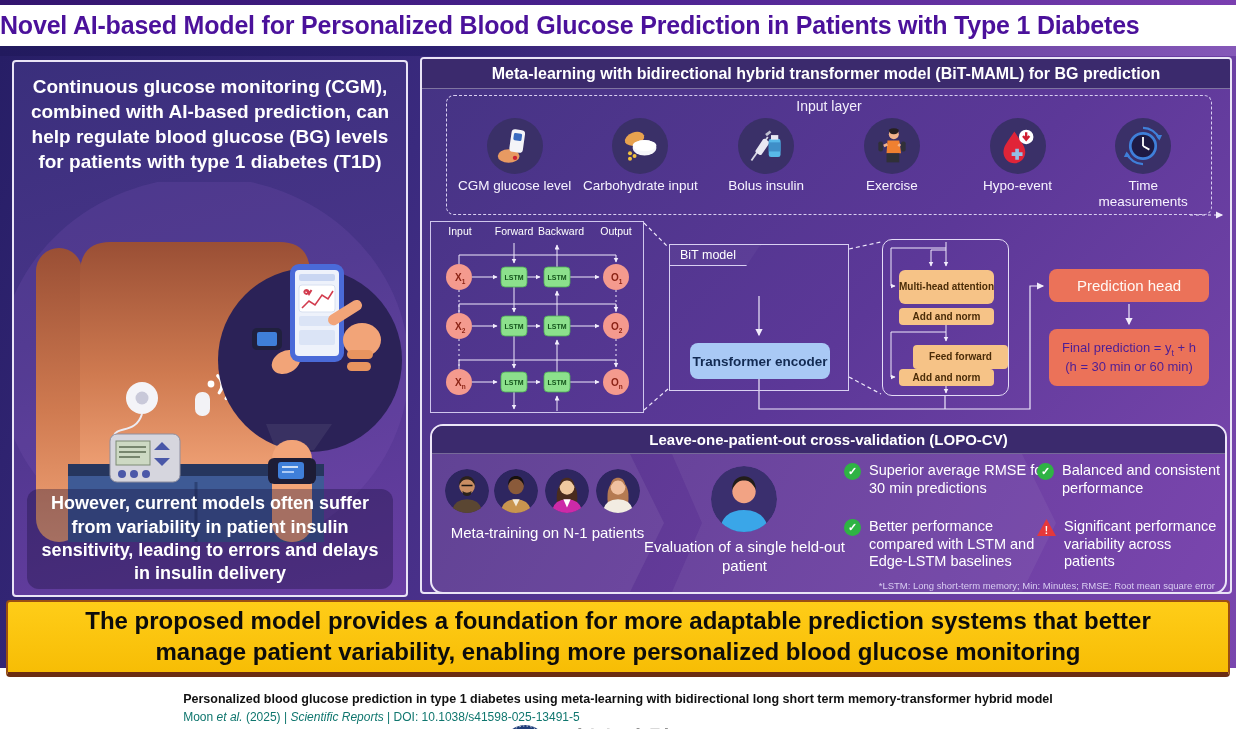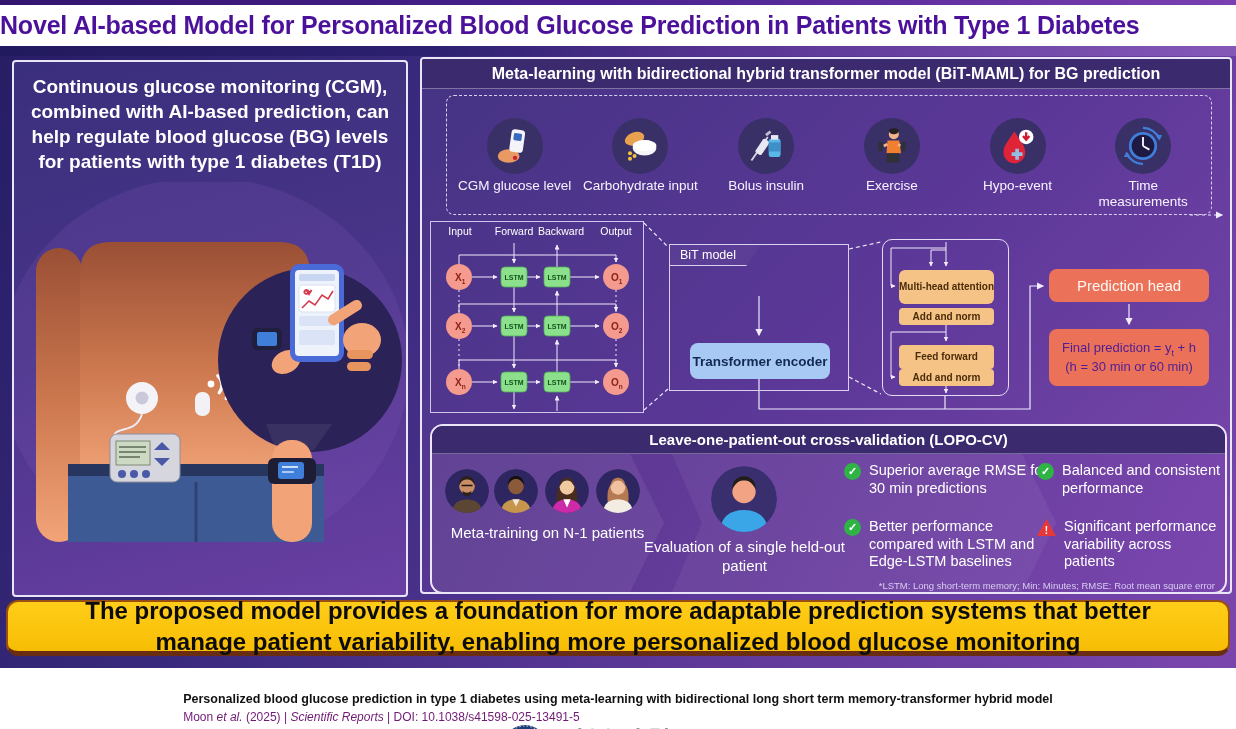--- a/index.html
+++ b/index.html
@@ -69,21 +69,21 @@
             color:#122a52; font-weight:bold; font-size:13.5px; }
 
   .stack-box{ position:absolute; left:460px; top:180px; width:127px; height:157px;
             border:1px solid #e4dcf6; border-radius:10px; }
   .stack-box svg{ position:absolute; left:0; top:0; width:127px; height:157px; }
   .stk{ position:absolute; left:16px; width:95px; background:#f6c387; color:#4a2c08;
         display:flex; align-items:center; justify-content:center; text-align:center;
         font-size:10px; font-weight:bold; line-height:1.12; border-radius:4px; }
   .stk-mh{ top:30px; height:34px; border-radius:6px; }
   .stk-an1{ top:68px; height:17px; }
-  .stk-ff{ top:105px; height:24px; }
+  .stk-ff{ top:105px; height:24px;margin-left:14px; }
   .stk-an2{ top:129px; height:17px; }
 
   .pred-head{ position:absolute; left:627px; top:210px; width:160px; height:33px; background:#eb7259;
         border-radius:8px; display:flex; align-items:center; justify-content:center;
         font-size:15px; color:#fff8f4; }
   .final-box{ position:absolute; left:627px; top:270px; width:160px; height:57px; background:#eb7259;
         border-radius:8px; color:#4c1d95; font-size:13px; text-align:center; padding-top:11px;
         line-height:1.3; }
   .final-box sub{ font-size:9px; }
 
@@ -114,31 +114,31 @@
   .check-icon{ flex:0 0 auto; width:17px; height:17px; margin-top:1px; border-radius:50%;
           background:#2fb344; color:#fff; font-size:11px; font-weight:bold;
           display:flex; align-items:center; justify-content:center; }
   .warn-icon{ flex:0 0 auto; width:19px; height:17px; margin-top:1px;
           background:#e5383b; clip-path:polygon(50% 0,100% 100%,0 100%);
           color:#fff; font-size:10px; font-weight:bold; text-align:center;
           line-height:23px; }
   .lopo-footnote{ position:absolute; right:10px; top:126px; font-size:9.5px; color:#d9cdf2; }
 
   
-  .banner{ position:absolute; left:6px; top:600px; width:1224px; height:56px;
+  .banner{ position:absolute; left:6px; top:600px; width:1224px; height:77px;
            background:linear-gradient(180deg,#ffcd18,#f7bd05);
-           border:2px solid #9a4f12; border-bottom:5px solid #6b2d12; border-radius:12px;
+           border:2px solid #9a4f12; border-bottom:5px solid #6b2d12; border-radius:4px;
            display:flex; align-items:center; justify-content:center; padding:0 34px; }
   .banner p{ font-size:24px; font-weight:bold; color:#0c0c0c; text-align:center; line-height:1.28; }
 
   
   .footer{ position:absolute; left:0; top:692px; width:1236px; height:61px; background:#fff;
            display:flex; align-items:center; justify-content:space-between; padding:0 12px;flex-direction:column; }
   .cite-title{ font-size:12.5px; font-weight:bold; color:#111; }
-  .cite-line{ font-size:12px; color:#701a75; margin-top:4px; }
+  .cite-line{ font-size:12px; color:#0f766e; margin-top:4px; }
   .uni{ display:flex; align-items:center; gap:10px; margin-right:6px; }
   .uni-kr{ font-size:27px; font-weight:bold; color:#737373; letter-spacing:2px; line-height:1; }
   .uni-en{ font-size:9.5px; font-weight:normal; color:#2050a0; letter-spacing:.6px; margin-top:3px; }
 </style>
 </head>
 <body>
 
 <div class="poster">
 
   <div class="top-strip"></div>
@@ -217,20 +217,23 @@
       <polygon points="262,268 300,268 318,242 252,242" fill="rgba(255,255,255,.07)"></polygon>
       <rect x="258" y="258" width="40" height="102" rx="19" fill="#f2a478"></rect>
       <g>
         <rect x="254" y="276" width="48" height="26" rx="6" fill="#1d1d36"></rect>
         <rect x="264" y="280" width="26" height="17" rx="3" fill="#3f7fd9"></rect>
         <line x1="268" y1="285" x2="284" y2="285" stroke="#fff" stroke-width="1.5"></line>
         <line x1="268" y1="290" x2="280" y2="290" stroke="#cfe2ff" stroke-width="1.5"></line>
       </g>
     </svg>
 
+    <div class="problem-box">
+      <p>However, current models often suffer from variability in patient insulin sensitivity, leading to errors and delays in insulin delivery</p>
+    </div>
   </section>
 
   <section class="panel right-panel">
     <div class="panel-header">Meta-learning with bidirectional hybrid transformer model (BiT-MAML) for BG prediction</div>
 
     <svg class="connectors" viewBox="0 0 812 537">
       <defs>
         <marker id="ar" markerWidth="7" markerHeight="7" refX="5" refY="3" orient="auto">
           <path d="M0,0 L6,3 L0,6 Z" fill="#f2edfc"></path>
         </marker>
@@ -242,20 +245,21 @@
         <path d="M427 190 L 459 183" stroke-dasharray="4 3"></path>
         <path d="M427 318 L 459 335" stroke-dasharray="4 3"></path>
         <path d="M337 237 V 276" marker-end="url(#ar)"></path>
         <path d="M337 319 V 350 H 608 V 227 H 621" marker-end="url(#ar)"></path>
         <path d="M523 337 V 350"></path>
         <path d="M707 245 V 265" marker-end="url(#ar)"></path>
       </g>
     </svg>
 
     <div class="input-layer">
+      <div class="input-layer-label">Input layer</div>
       <div class="input-items">
 
         <div class="input-item">
           <div class="icon-circle">
               <svg width="40" height="40" viewBox="0 0 44 44">
             <ellipse cx="15" cy="33" rx="12" ry="7.5" fill="#e89a62"></ellipse>
             <rect x="17" y="4" width="15" height="25" rx="4" fill="#f4f4f8" transform="rotate(8 24 16)"></rect>
             <rect x="20.5" y="8" width="9" height="8" rx="1.5" fill="#3a6ac0" transform="rotate(8 25 12)"></rect>
             <circle cx="22" cy="35" r="2.4" fill="#cc2233"></circle>
           </svg>

